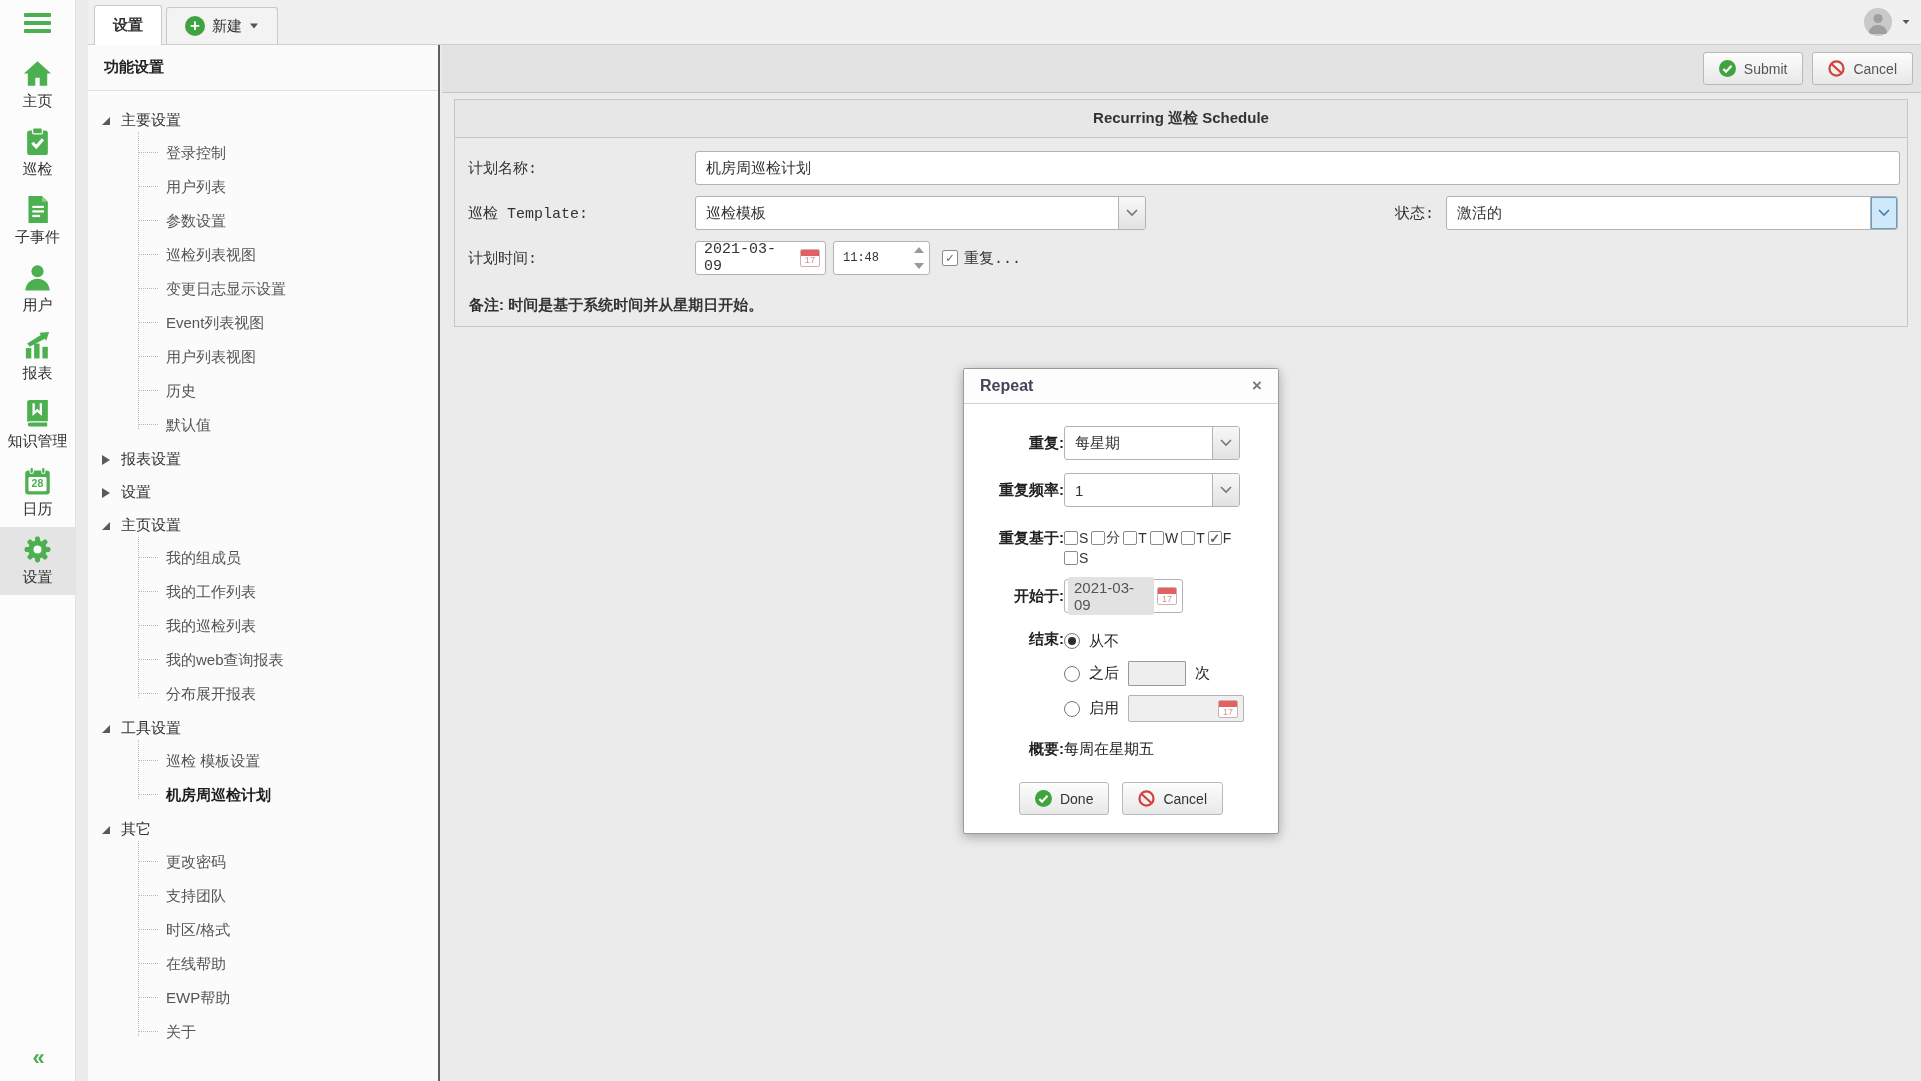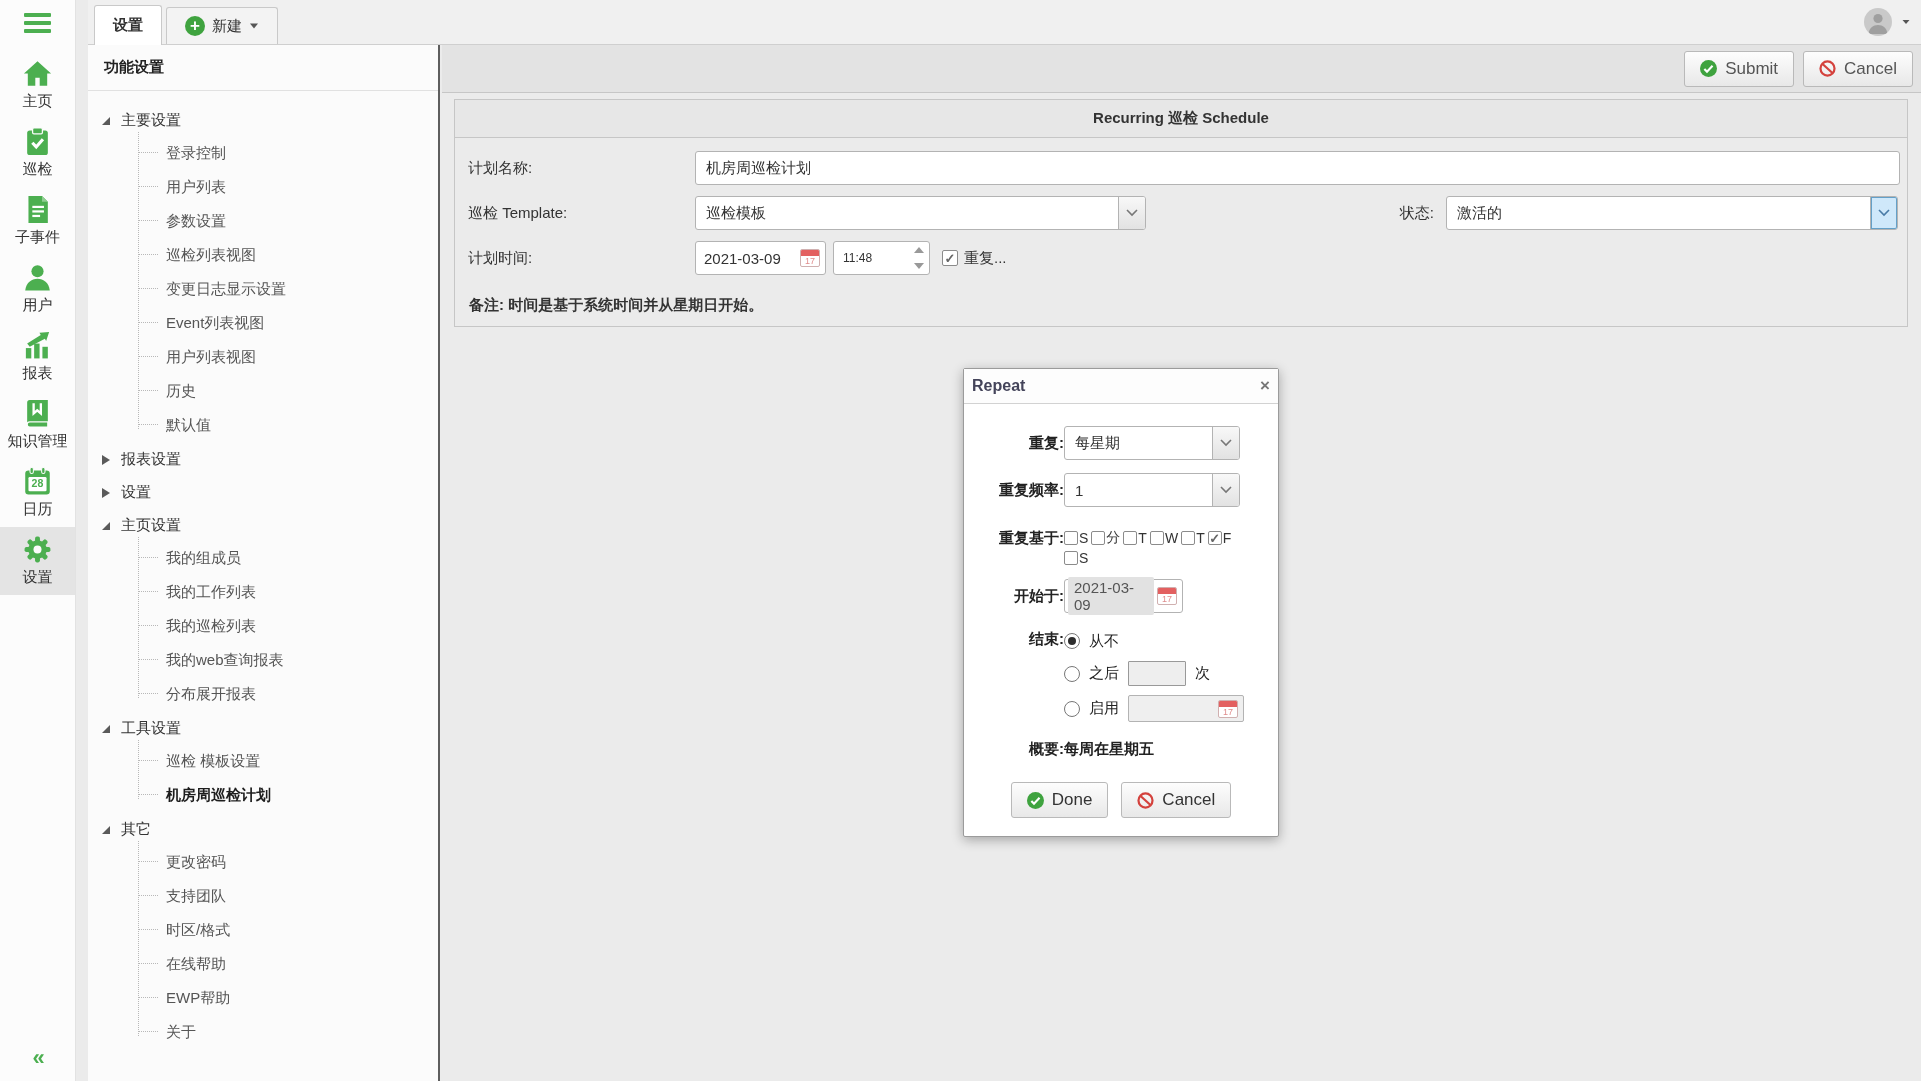--- a/index.html
+++ b/index.html
@@ -53,28 +53,28 @@
   .tchild::before { content:""; position:absolute; left:0; top:15px; width:20px;
     border-top:1px dotted #b8b8b8; }
   .tchild.selected { font-weight:bold; color:#1d1d1d; }
 
   
   .main { position:absolute; left:442px; right:0; top:45px; bottom:0; background:#ebebeb; }
   .toolbar { height:48px; background:#e3e3e3; border-bottom:1px solid #c6c6c6;
     display:flex; justify-content:flex-end; align-items:center; gap:9px; padding:0 8px; }
   .btn { display:inline-flex; align-items:center; gap:8px; padding:7px 15px;
     background:linear-gradient(#fdfdfd,#e8e8e8); border:1px solid #b9b9b9; border-radius:3px;
-    font-size:17px; color:#555; cursor:pointer; }
+    font-size:14px; color:#555; cursor:pointer; }
   .btn svg { width:17px; height:17px; }
 
   .form-panel { margin:6px 13px 0 12px; border:1px solid #c6c6c6; background:#ebebeb; }
   .form-title { text-align:center; padding:9px 0; font-size:15px; font-weight:bold; color:#333;
     background:#e7e7e7; border-bottom:1px solid #c6c6c6; }
   .form-body { padding:2px 7px 0 13px; }
-  .frow { display:flex; align-items:center; margin:11px 0; }
+  .frow { display:flex; align-items:center; margin:11px 0;font-family:Liberation Mono, monospace; }
   .flabel { width:227px; flex:none; font-size:15px; color:#333; }
   .text-input { height:34px; border:1px solid #b3b3b3; border-radius:3px; background:#fff;
     padding:0 10px; font-size:15px; color:#333; font-family:inherit; }
   .grow { flex:1; }
 
   .select { display:flex; align-items:stretch; height:34px; border:1px solid #b3b3b3;
     border-radius:3px; background:#fff; cursor:pointer; }
   .select .val { flex:1; display:flex; align-items:center; padding:0 10px; font-size:15px; color:#333; }
   .select .arrowbox { width:27px; border-left:1px solid #b3b3b3; border-radius:0 2px 2px 0;
     background:linear-gradient(#f8f8f8,#e2e2e2); display:flex; align-items:center; justify-content:center; }
@@ -103,21 +103,21 @@
   .cb { width:16px; height:16px; border:1px solid #8b8b8b; background:#fff; border-radius:2px;
     display:inline-flex; align-items:center; justify-content:center; flex:none; cursor:pointer; }
   .cb.checked::after { content:"✓"; font-size:13px; color:#666; font-weight:bold; line-height:1; }
 
   .form-note { padding:10px 14px 11px; font-size:15px; font-weight:bold; color:#333; }
 
   
   .dialog { position:absolute; left:963px; top:368px; width:316px; min-height:450px;
     background:#fff; border:1px solid #9b9b9b; border-radius:2px;
     box-shadow:0 3px 12px rgba(0,0,0,.3); z-index:20; }
-  .dlg-title { height:35px; display:flex; align-items:center; padding:0 8px;
+  .dlg-title { height:35px; display:flex; align-items:center; padding:0 16px;
     border-bottom:1px solid #d2d2d2; font-size:16px; font-weight:bold; color:#44445a;
     background:#fdfdfd; }
   .dlg-close { margin-left:auto; font-size:17px; font-weight:bold; color:#777; cursor:pointer; }
   .dlg-body { padding:22px 14px 18px; }
   .drow { display:flex; align-items:center; margin-bottom:13px; }
   .dlabel { width:86px; flex:none; text-align:right; font-size:15px; font-weight:bold;
     color:#222; }
   .drow .select { width:176px; }
   .drow.gap { margin-top:22px; }
   .cbwrap { width:180px; display:flex; flex-wrap:wrap; align-items:center; row-gap:3px; }
@@ -129,21 +129,21 @@
   .endlines { display:flex; flex-direction:column; gap:9px; }
   .endline { display:flex; align-items:center; gap:9px; min-height:22px; }
   .radio { width:16px; height:16px; border:1px solid #777; border-radius:50%; background:#fff;
     display:inline-flex; align-items:center; justify-content:center; flex:none; cursor:pointer; }
   .radio.sel::after { content:""; width:8px; height:8px; border-radius:50%; background:#2d2d2d; }
   .endline .l { font-size:15px; color:#222; }
   .mini-input { width:58px; height:25px; border:1px solid #999; background:#eee; border-radius:1px; }
   .date-mini { display:flex; align-items:center; width:116px; height:27px; border:1px solid #b3b3b3;
     background:#efefef; border-radius:2px; }
   .date-mini .sp { flex:1; }
-  .summary-val { font-size:15px; font-weight:bold; color:#222; }
+  .summary-val { font-size:15px; font-weight:normal; color:#222; }
   .dlg-btns { display:flex; justify-content:center; gap:13px; margin-top:23px; }
   .dlg-btns .btn { color:#333; }
 </style>
 </head>
 <body>
 
 <div class="rail">
   <div class="hamburger">
       <i></i>
       <i></i>

